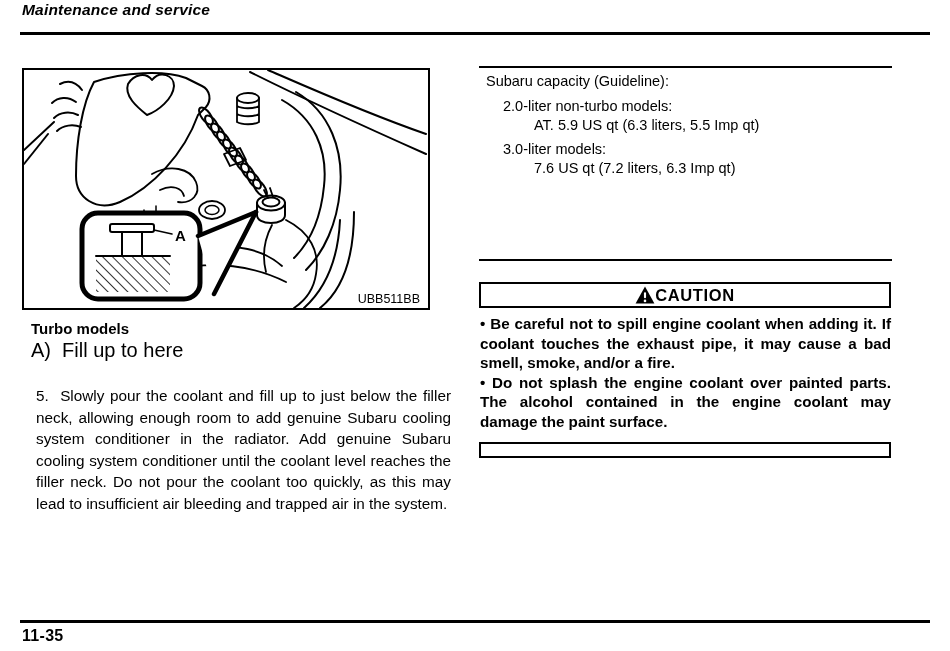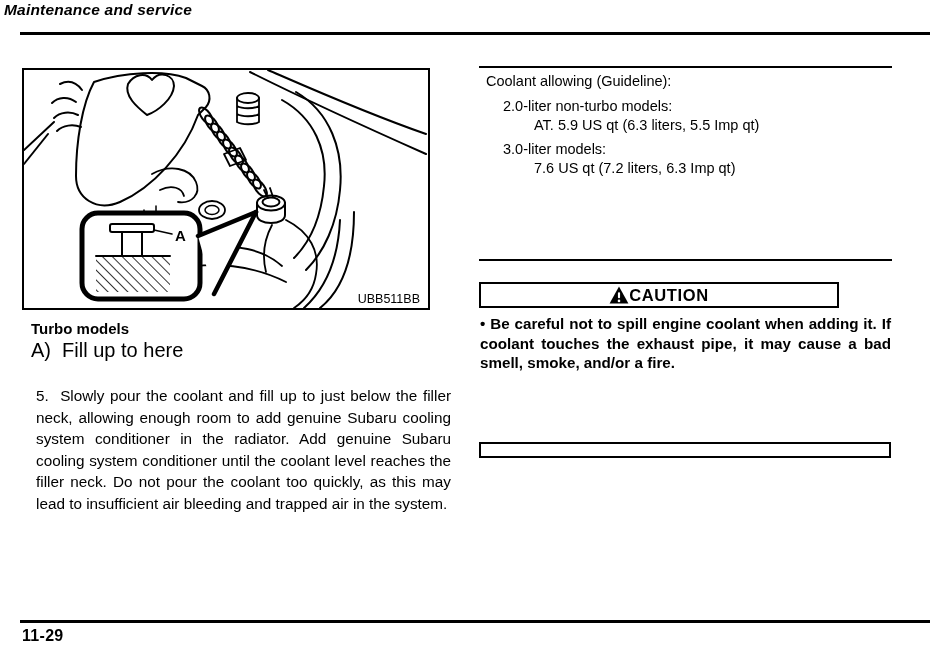--- a/index.html
+++ b/index.html
@@ -3,21 +3,21 @@
 <meta charset="utf-8">
 <style>
   html,body{margin:0;padding:0;background:#e8e8e8;}
   .page{
     position:relative;width:950px;height:651px;background:#ffffff;
     font-family:"Liberation Sans","DejaVu Sans",sans-serif;color:#000;
     overflow:hidden;margin:0 auto;
   }
   .rule{position:absolute;background:#000;}
   .page-title{
-    position:absolute;left:4px;top:1px;margin:0;
+    position:absolute;left:22px;top:1px;margin:0;
     font-size:15.5px;font-weight:bold;font-style:italic;letter-spacing:0.2px;
   }
   .header-rule{left:20px;top:32px;width:910px;height:3px;}
   .footer-rule{left:20px;top:620px;width:910px;height:3px;}
   .page-number{position:absolute;left:22px;top:627px;font-size:16px;font-weight:bold;letter-spacing:0.3px;}
 
   
   .figure-frame{
     position:absolute;left:22px;top:68px;width:404px;height:238px;
     border:2px solid #000;background:#fff;
@@ -32,21 +32,21 @@
   }
   .rc-rule-top{left:479px;top:66px;width:413px;height:2px;}
   .rc-rule-bottom{left:479px;top:259px;width:413px;height:2px;}
   .cc-block{position:absolute;left:479px;top:72px;width:412px;font-size:14.5px;line-height:19px;}
   .cc-heading{padding-left:7px;margin-bottom:6px;}
   .cc-group{margin-bottom:5px;}
   .cc-model{padding-left:24px;}
   .cc-value{padding-left:55px;}
 
   .caution-box{
-    position:absolute;left:479px;top:282px;width:360px;height:26px;
+    position:absolute;left:479px;top:282px;width:412px;height:26px;
     border:2px solid #000;box-sizing:border-box;background:#fff;
     display:flex;align-items:center;justify-content:center;
   }
   .caution-box .label{font-size:16.5px;font-weight:bold;letter-spacing:0.6px;}
   .warn-icon{display:block;width:20px;height:18px;}
   .caution-bullets{position:absolute;left:480px;top:314px;width:411px;}
   .caution-bullet{
     margin:0;font-size:15.2px;font-weight:bold;line-height:19.6px;
     text-align:justify;hyphens:manual;
   }
@@ -137,21 +137,21 @@
     </svg>
   </div>
   <div class="fig-caption-title">Turbo models</div>
   <div class="fig-caption-legend">A)&nbsp; Fill up to here</div>
 
   <p class="step-paragraph">5.&nbsp; Slowly pour the coolant and fill up to just below the filler neck, allowing enough room to add genuine Sub­aru cooling system conditioner in the radiator. Add genuine Subaru cooling system conditioner until the coolant level reaches the filler neck. Do not pour the coolant too quickly, as this may lead to insufficient air bleeding and trapped air in the system.</p>
 
   <div class="rule rc-rule-top"></div>
 
   <div class="cc-block">
-    <div class="cc-heading">Coolant allowing (Guideline):</div>
+    <div class="cc-heading">Subaru capacity (Guideline):</div>
     <div class="cc-group">
       <div class="cc-model">2.0-liter non-turbo models:</div>
       <div class="cc-value">AT. 5.9 US qt (6.3 liters, 5.5 Imp qt)</div>
     </div>
     <div class="cc-group">
       <div class="cc-model">3.0-liter models:</div>
       <div class="cc-value">7.6 US qt (7.2 liters, 6.3 Imp qt)</div>
     </div>
   </div>
 
@@ -161,20 +161,21 @@
     <svg class="warn-icon" viewBox="0 0 24 22" aria-hidden="true">
       <path d="M12 0.5 L23.5 21.5 L0.5 21.5 Z" fill="#000"></path>
       <rect x="10.7" y="7.5" width="2.6" height="7.5" rx="1.2" fill="#fff"></rect>
       <circle cx="12" cy="18.2" r="1.6" fill="#fff"></circle>
     </svg>
     <span class="label">CAUTION</span>
   </div>
 
   <div class="caution-bullets">
     <p class="caution-bullet">Be careful not to spill engine coolant when adding it. If coolant touches the exhaust pipe, it may cause a bad smell, smoke, and/or a fire.</p>
+    <p class="caution-bullet">Do not splash the engine coolant over paint­ed parts. The alcohol contained in the engine coolant may damage the paint surface.</p>
   </div>
 
   <div class="empty-note-box"></div>
 
   <div class="rule footer-rule"></div>
-  <div class="page-number">11-29</div>
+  <div class="page-number">11-35</div>
 
 </div>
 
 </body></html>

